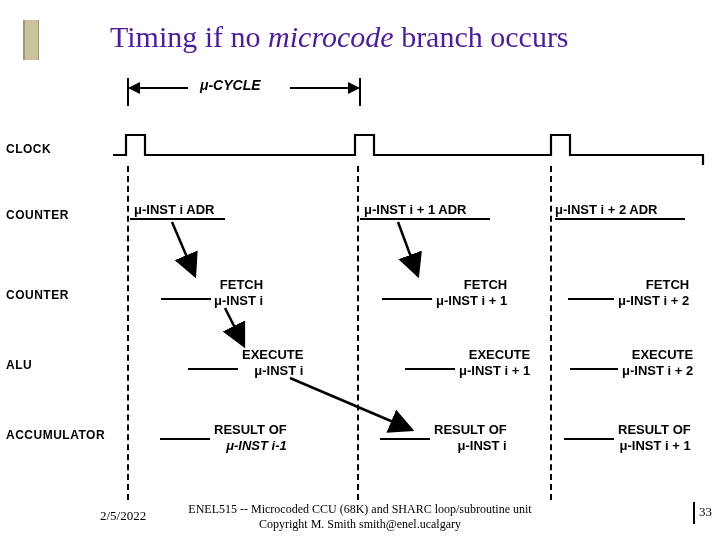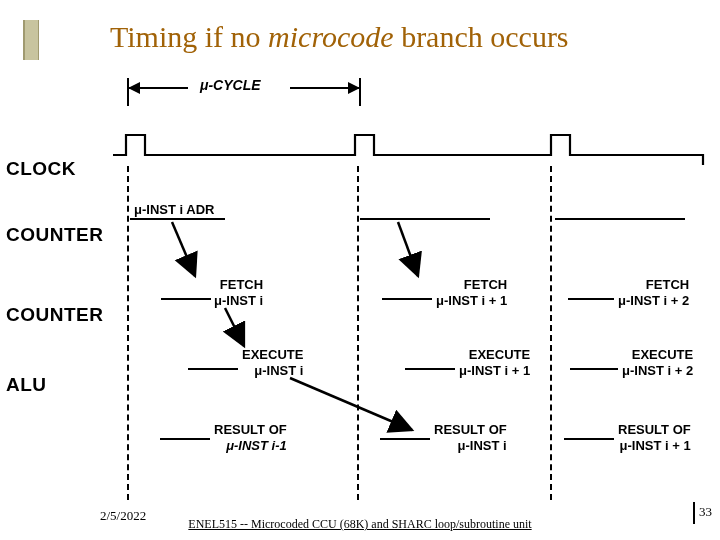--- a/index.html
+++ b/index.html
@@ -20,42 +20,41 @@
     height: 40px;
     background: #c8c49f;
     border-left: 2px solid #a09a70;
     border-right: 1px solid #a09a70;
   }
   .title {
     position: absolute;
     left: 110px;
     top: 20px;
     font-size: 30px;
-    color: #a16207;
+    color: #4c1d95;
   }
   .title .ital { font-style: italic; }
 
   .diagram {
     position: absolute;
     left: 0px;
     top: 70px;
     width: 720px;
     height: 440px;
     font-family: Arial, Helvetica, sans-serif;
     font-weight: 600;
     color: #000;
   }
 
   
   .rowlabel {
     position: absolute;
     left: 6px;
-    font-size: 19px;
+    font-size: 12px;
     letter-spacing: 0.5px;
-    margin-top: 16px;
   }
 
   
   .cycle-label {
     position: absolute;
     left: 200px;
     top: 7px;
     font-size: 14px;
     font-style: italic;
   }
@@ -100,21 +99,20 @@
     font-family: "Times New Roman", serif;
   }
   .footer-center {
     position: absolute;
     left: 0; right: 0;
     bottom: 8px;
     text-align: center;
     font-size: 12px;
     line-height: 1.25;
     font-family: "Times New Roman", serif;
-    text-decoration: underline;
   }
   .footer-page {
     position: absolute;
     right: 8px;
     bottom: 16px;
     font-size: 13px;
     font-family: "Times New Roman", serif;
     padding-left: 6px;
   }
   .footer-page .bar {
@@ -133,20 +131,21 @@
 <div class="title">
   <span>Timing if no </span><span class="ital">microcode</span><span> branch occurs</span>
 </div>
 
 <div class="diagram">
 
   <div class="rowlabel" style="top:72px">CLOCK</div>
   <div class="rowlabel" style="top:138px">COUNTER</div>
   <div class="rowlabel" style="top:218px">COUNTER</div>
   <div class="rowlabel" style="top:288px">ALU</div>
+  <div class="rowlabel" style="top:358px">ACCUMULATOR</div>
 
   <div class="cycle-label">μ-CYCLE</div>
   <svg class="brace-svg" width="250" height="50">
     <line x1="8" y1="4" x2="8" y2="32" stroke="#000" stroke-width="2"></line>
     <line x1="240" y1="4" x2="240" y2="32" stroke="#000" stroke-width="2"></line>
     <line x1="8" y1="14" x2="68" y2="14" stroke="#000" stroke-width="2"></line>
     <line x1="170" y1="14" x2="240" y2="14" stroke="#000" stroke-width="2"></line>
     <polygon points="8,14 20,8 20,20" fill="#000"></polygon>
     <polygon points="240,14 228,8 228,20" fill="#000"></polygon>
   </svg>
@@ -158,21 +157,23 @@
              L590 30 L590 40" fill="none" stroke="#000" stroke-width="2.2"></path>
   </svg>
 
   <div class="vdash" style="left:127px"></div>
   <div class="vdash" style="left:357px"></div>
   <div class="vdash" style="left:550px"></div>
 
   <div class="ubar" style="left:130px; top:148px; width:95px"></div>
   <div class="lbl" style="left:134px; top:132px">μ-INST i ADR</div>
   <div class="ubar" style="left:360px; top:148px; width:130px"></div>
+  <div class="lbl" style="left:364px; top:132px">μ-INST i + 1 ADR</div>
   <div class="ubar" style="left:555px; top:148px; width:130px"></div>
+  <div class="lbl" style="left:555px; top:132px">μ-INST i + 2 ADR</div>
 
   <div class="ubar" style="left:161px; top:228px; width:50px"></div>
   <div class="lbl" style="left:214px; top:207px">
     <span>FETCH</span><br>
     <span>μ-INST i</span>
   </div>
   <div class="ubar" style="left:382px; top:228px; width:50px"></div>
   <div class="lbl" style="left:436px; top:207px">
     <span>FETCH</span><br>
     <span>μ-INST i + 1</span>
@@ -229,16 +230,17 @@
     <line x1="290" y1="308" x2="412" y2="360" stroke="#000" stroke-width="2.5" marker-end="url(#ah)"></line>
 
     <line x1="398" y1="152" x2="418" y2="206" stroke="#000" stroke-width="2.5" marker-end="url(#ah)"></line>
   </svg>
 
 </div>
 
 <div class="footer-date">2/5/2022</div>
 <div class="footer-center">
   <span>ENEL515 -- Microcoded CCU (68K) and SHARC loop/subroutine unit</span><br>
+  <span>Copyright M. Smith smith@enel.ucalgary</span>
 </div>
 <div class="footer-page">
   <span class="bar"></span><span>33</span>
 </div>
 
 </body></html>

